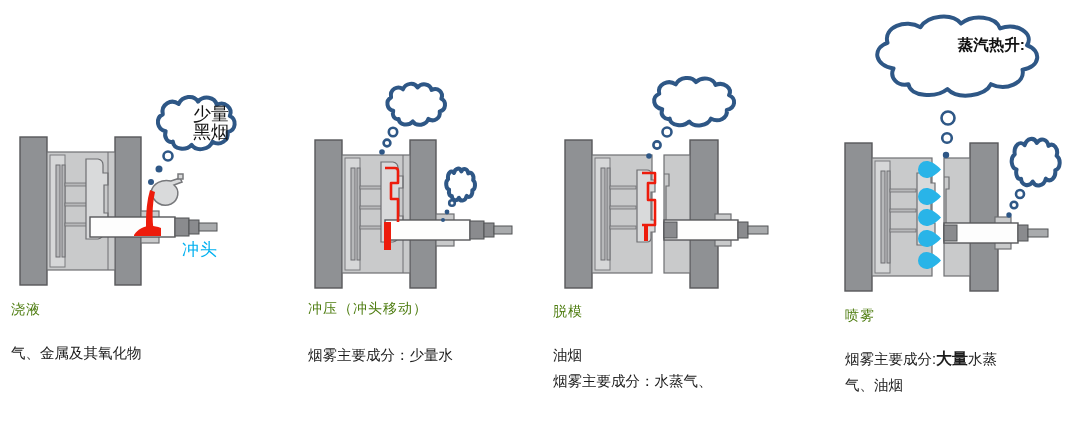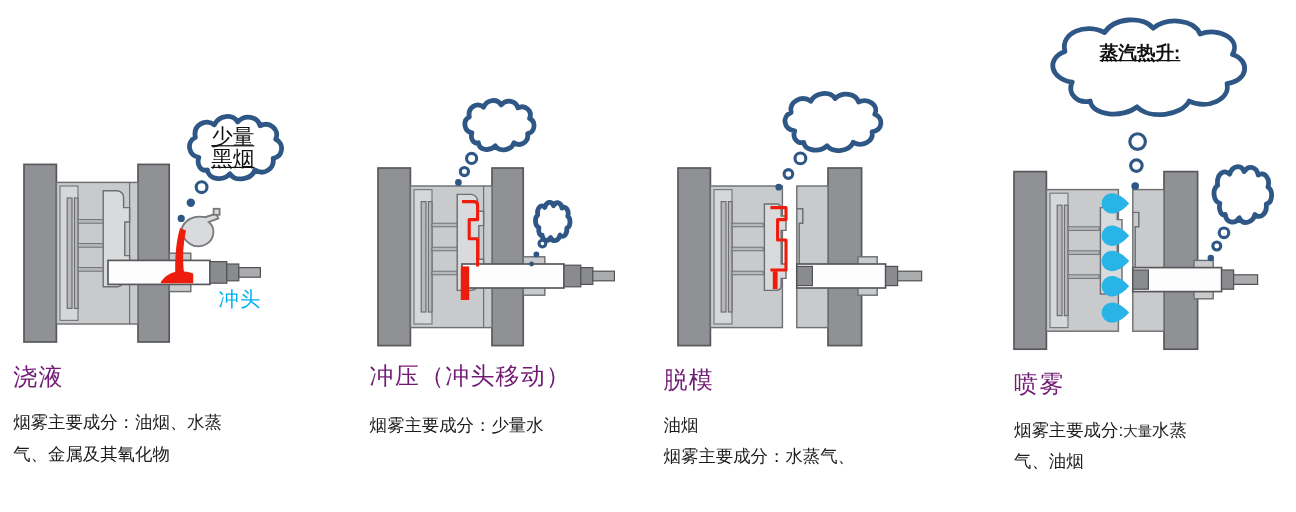--- a/index.html
+++ b/index.html
@@ -19,27 +19,27 @@
   .rod{fill:#a9abad;stroke:#515255;stroke-width:1;}
   .part-line{stroke:#6e6f72;stroke-width:1;}
   .redline{stroke:#ed1c0c;stroke-width:2.6;fill:none;stroke-linejoin:round;}
   .redfill{fill:#ed1c0c;stroke:none;}
   .ladle{fill:#d9dadb;stroke:#77787b;stroke-width:1.5;}
   .cloud{fill:#fff;stroke:#2e5786;stroke-width:4;stroke-linejoin:round;}
   .dot-ring{fill:#fff;stroke:#2e5786;stroke-width:2.6;}
   .dot-fill{fill:#2e5786;stroke:none;}
   .droplet{fill:#29b4e8;stroke:none;}
   
-  .title{position:absolute;font-size:20px;color:#701a75;letter-spacing:1px;white-space:nowrap;}
+  .title{position:absolute;font-size:14px;color:#4d7c0f;letter-spacing:1px;white-space:nowrap;}
   .desc{position:absolute;font-size:14.5px;color:#1c1c1c;line-height:26px;white-space:nowrap;}
-  .cloud-label{position:absolute;text-align:center;color:#101010;text-decoration:underline;}
+  .cloud-label{position:absolute;text-align:right;color:#101010;}
   .cloud-label.small{font-size:18px;line-height:18px;}
   .cloud-label.big{font-size:15.5px;line-height:22px;font-weight:bold;}
   .punch-label{position:absolute;left:182px;top:238px;font-size:17px;color:#00b0f0;letter-spacing:1px;}
-  .bold-seg{font-weight:normal;font-size:12px;}
+  .bold-seg{font-weight:bold;font-size:16px;}
 </style>
 </head>
 <body>
 
 <svg width="0" height="0" style="position:absolute" aria-hidden="true">
   <defs>
     <path id="cloud-shape" class="cloud" style="vector-effect:non-scaling-stroke" d="M19,44 C7,42 4,28 15,23 C12,10 27,3 37,10 C42,0 58,-2 64,7 C72,-1 87,1 90,11 C101,6 113,15 108,25 C118,29 117,43 105,45 C107,56 94,63 84,57 C80,67 62,70 55,61 C47,69 30,67 29,57 C22,59 16,52 19,44 Z"></path>
     <path id="droplet-shape" class="droplet" d="M23,9.5 C17,3 12,1 8.5,1 A8.5,8.5 0 1 0 8.5,18 C12,18 17,16 23,9.5 Z"></path>
     <g id="machine-closed">
       <rect class="plate" x="0" y="0" width="27" height="148"></rect>
@@ -102,21 +102,20 @@
     <circle class="dot-fill" cx="151" cy="102" r="3"></circle>
   </g>
 </svg>
 <div class="cloud-label small" style="left:159px;top:105px;width:70px">
   <div>少量</div>
   <div>黑烟</div>
 </div>
 <div class="punch-label">冲头</div>
 <div class="title" style="left:11px;top:301px">浇液</div>
 <div class="desc" style="left:11px;top:340px">
-  <div>烟雾主要成分：油烟、水蒸</div>
   <div>气、金属及其氧化物</div>
 </div>
 
 <svg class="panel-svg" style="left:290px;top:75px" width="260" height="220" viewBox="0 0 260 220">
   <g transform="translate(25,65)">
     <use href="#machine-closed"></use>
     <g>
       <path class="redline" d="M70,28 h10 q3,0 3,3 v12 h-7 v16 h7 v23"></path>
       <rect class="redfill" x="69" y="82" width="7" height="28"></rect>
     </g>

